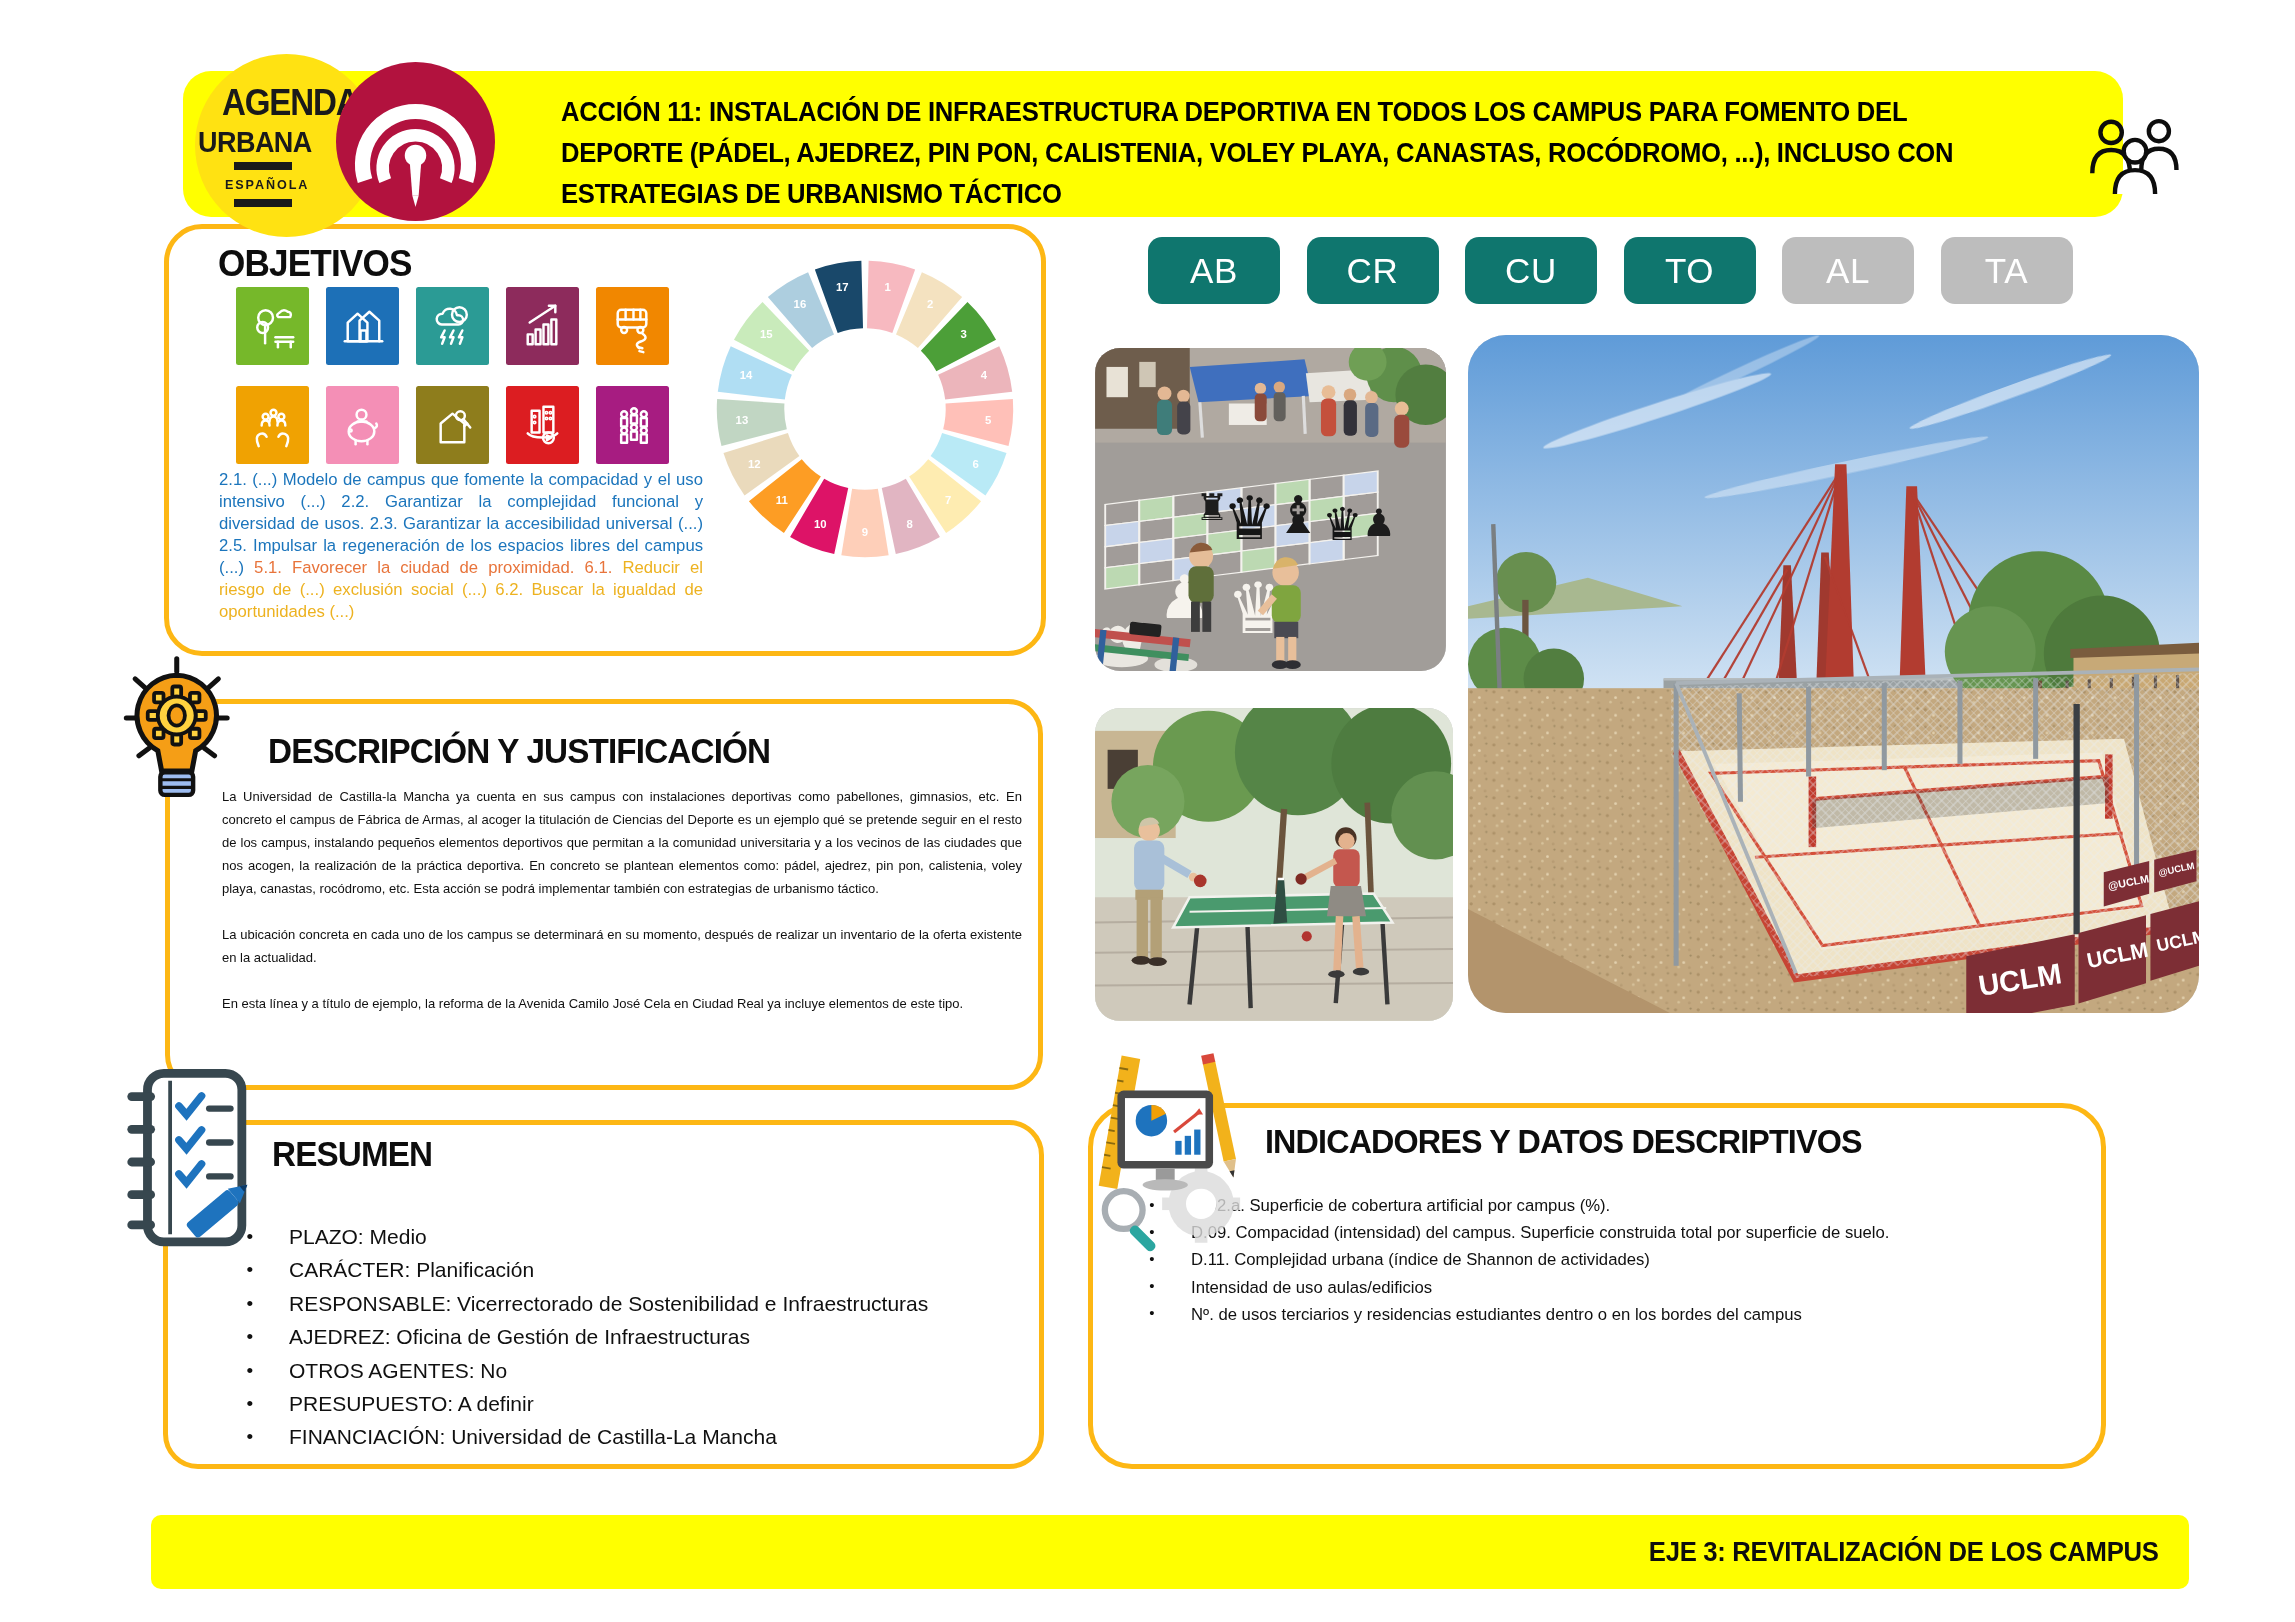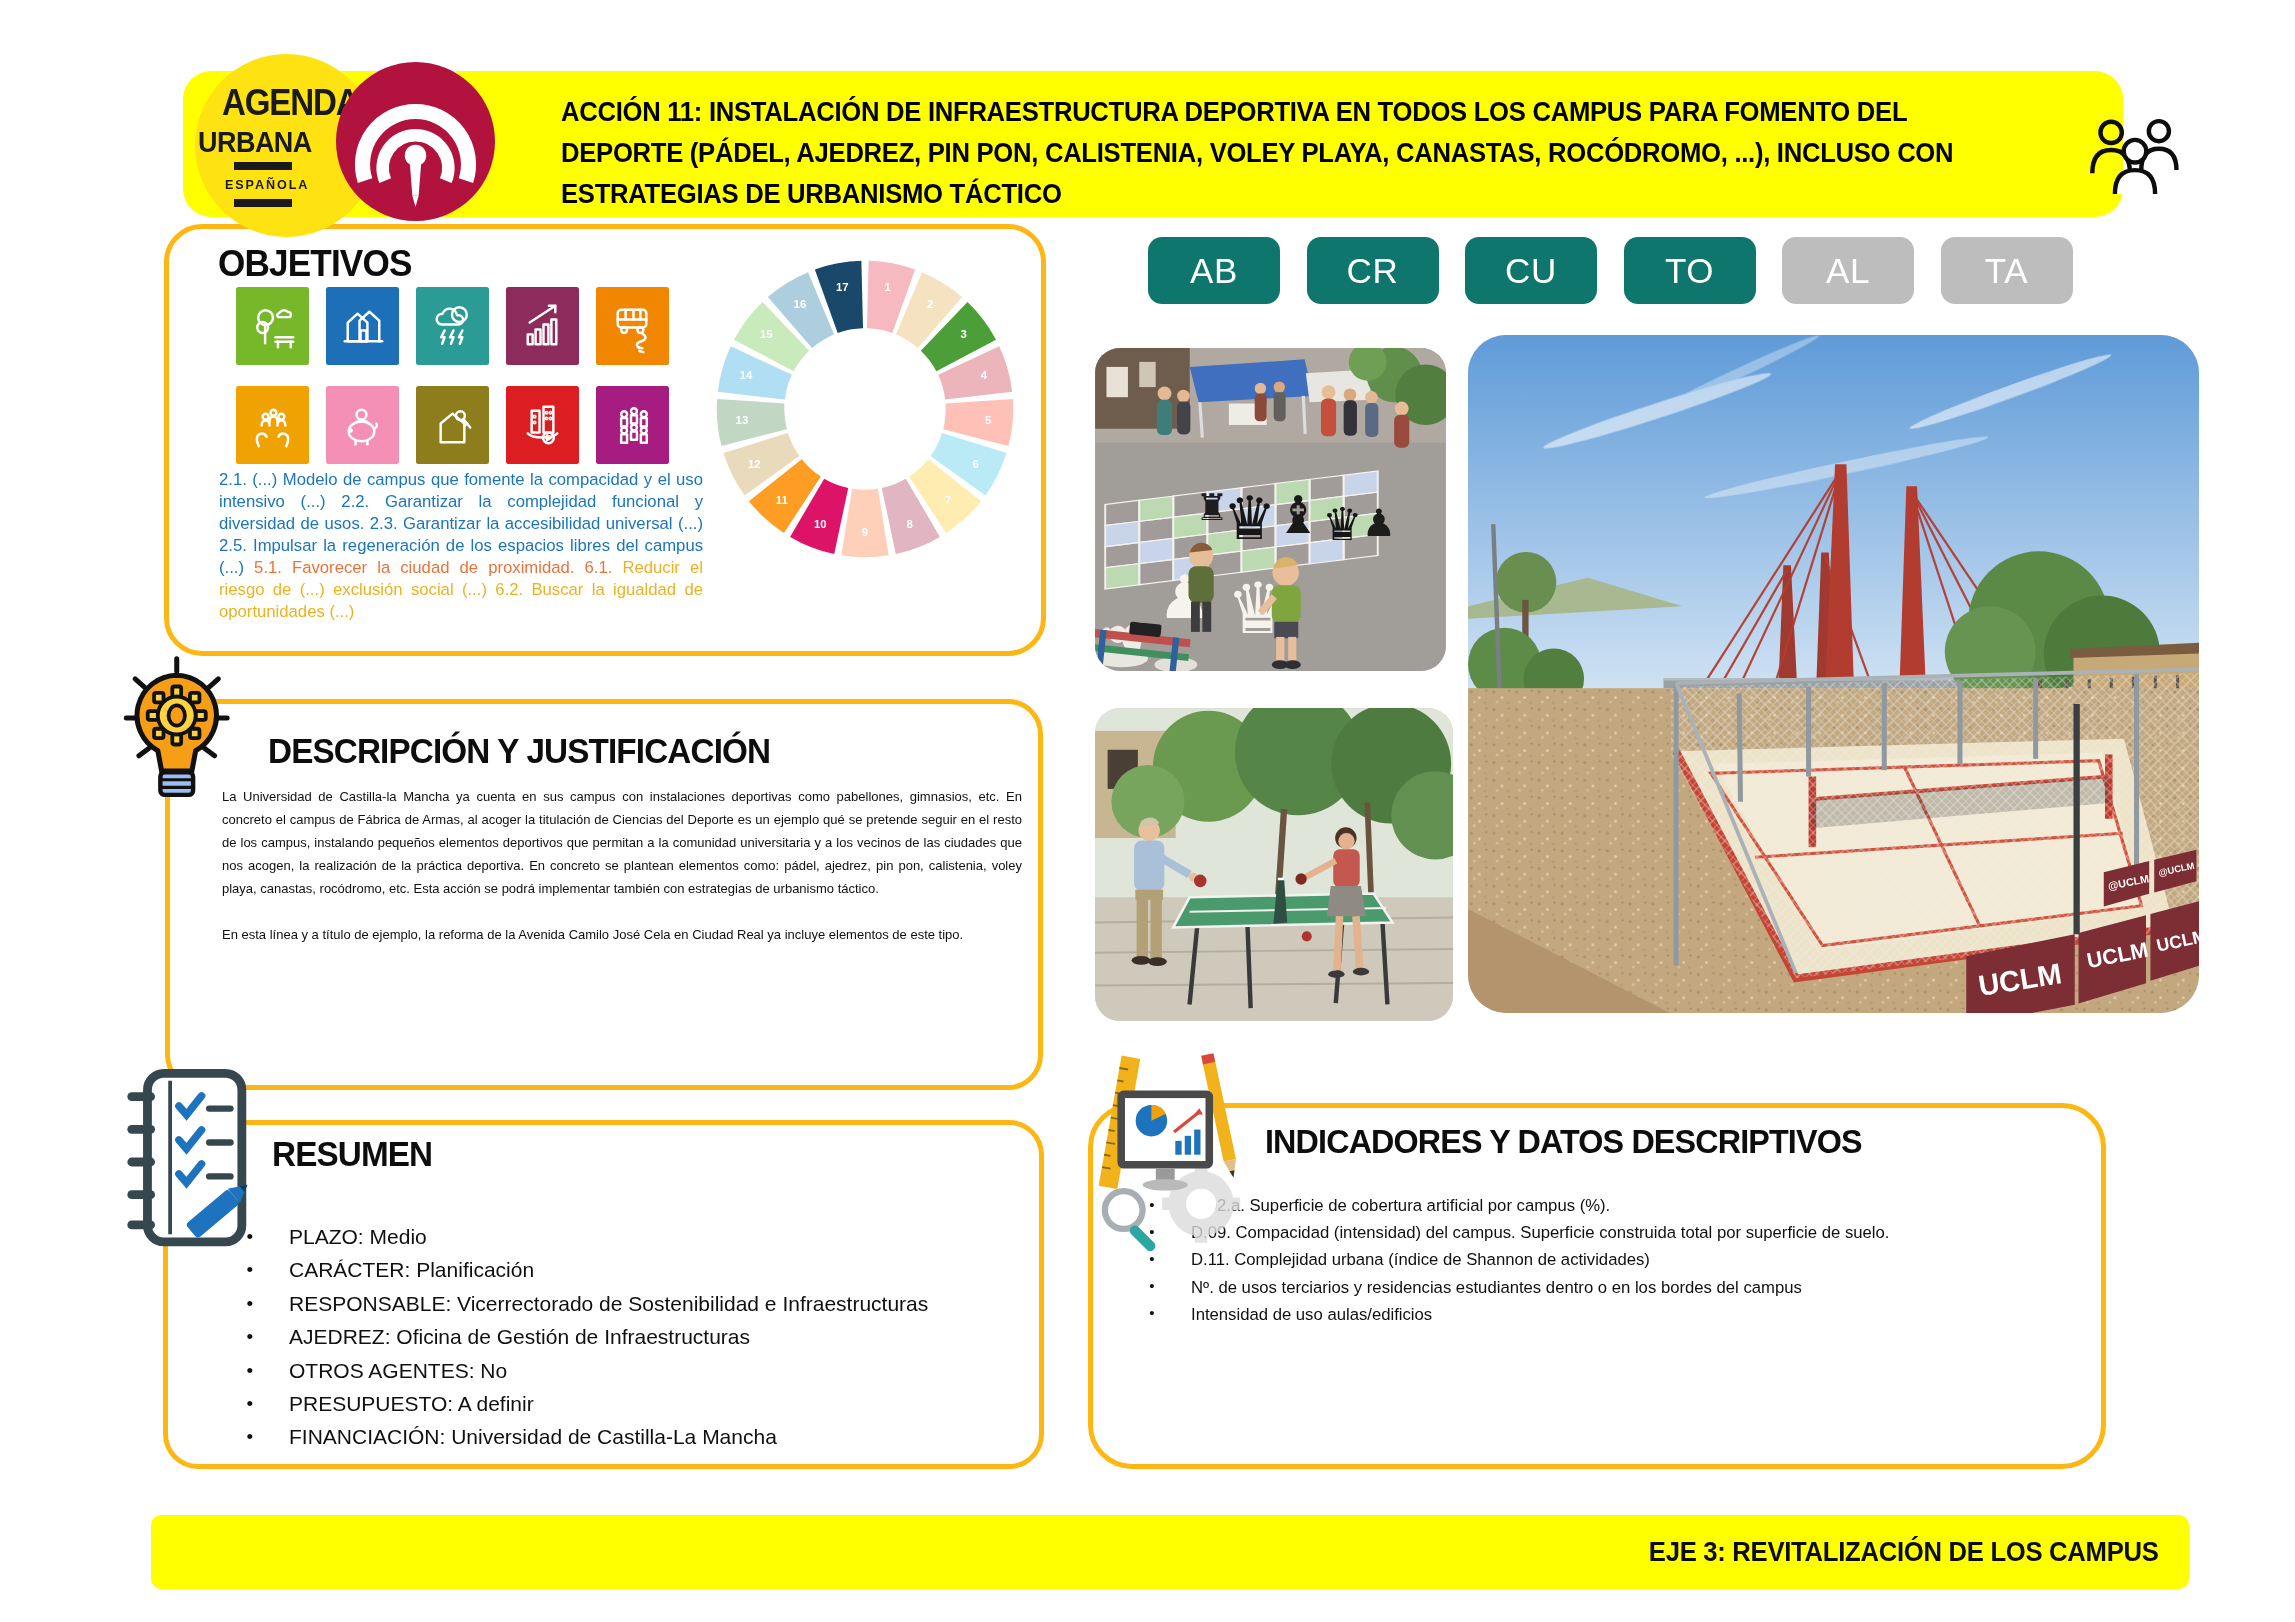--- a/index.html
+++ b/index.html
@@ -554,20 +554,21 @@
     <polygon points="1088,832 1155,816 1155,866 1088,884" fill="#7d2e35"></polygon>
     <text x="1096" y="858" font-size="15" transform="rotate(-12 1096 858)">@UCLM</text>
   </g>
 </svg>
 </div>
 
 <div id="descripcion-box" class="box">
   <div id="descripcion-title" class="abs sec-title">DESCRIPCIÓN Y JUSTIFICACIÓN</div>
   <div id="descripcion-paragraphs" class="abs">
       <p>La Universidad de Castilla-la Mancha ya cuenta en sus campus con instalaciones deportivas como pabellones,  gimnasios, etc. En concreto el campus de Fábrica de Armas, al acoger la titulación de Ciencias del Deporte es un ejemplo qué se pretende seguir en el resto de los campus, instalando pequeños elementos deportivos que permitan a la comunidad universitaria y a los vecinos de las ciudades que nos acogen, la realización de la práctica deportiva. En concreto se plantean elementos como: pádel, ajedrez, pin pon, calistenia, voley playa, canastas, rocódromo, etc. Esta acción se podrá implementar también con estrategias de urbanismo táctico.</p>
+      <p>La ubicación concreta en cada uno de los campus se determinará en su momento, después de realizar un inventario de la oferta existente en la actualidad.</p>
       <p>En esta línea y a título de ejemplo, la reforma de la Avenida Camilo José Cela en Ciudad Real ya incluye elementos de este tipo.</p>
     </div>
 </div>
 <svg class="float-icon" style="left:121px;top:655px;" width="114" height="150" viewBox="0 0 180 238">
   <g stroke="#111" stroke-width="8" stroke-linecap="round">
     <line x1="88" y1="6" x2="88" y2="26"></line>
       <line x1="22" y1="38" x2="38" y2="52"></line>
       <line x1="154" y1="38" x2="138" y2="52"></line>
     <line x1="8" y1="100" x2="28" y2="100"></line>
       <line x1="148" y1="100" x2="168" y2="100"></line>
@@ -634,22 +635,22 @@
     <polygon points="197,225 208,231 197,237" fill="#0d3a66"></polygon>
   </g>
 </svg>
 
 <div id="indicadores-box" class="box">
   <div id="indicadores-title" class="abs sec-title">INDICADORES Y DATOS DESCRIPTIVOS</div>
   <ul id="indicadores-list">
       <li>D.02.a. Superficie de cobertura artificial por campus (%).</li>
       <li>D.09. Compacidad (intensidad) del campus. Superficie construida total por superficie de suelo.</li>
       <li>D.11. Complejidad urbana (índice de Shannon de actividades)</li>
+      <li>Intensidad de uso aulas/edificios</li>
       <li>Nº. de usos terciarios y residencias estudiantes dentro o en los bordes del campus</li>
-      <li>Intensidad de uso aulas/edificios</li>
     </ul>
 </div>
 <svg class="float-icon" style="left:1091px;top:1041px;" width="151" height="218" viewBox="0 0 240 345">
   <g fill="#dcdcdc" opacity=".8">
     <circle cx="175" cy="258" r="52"></circle>
     <rect x="165" y="196" width="20" height="20"></rect>
       <rect x="165" y="300" width="20" height="20"></rect>
     <rect x="113" y="248" width="20" height="20"></rect>
       <rect x="217" y="248" width="20" height="20"></rect>
   </g>

